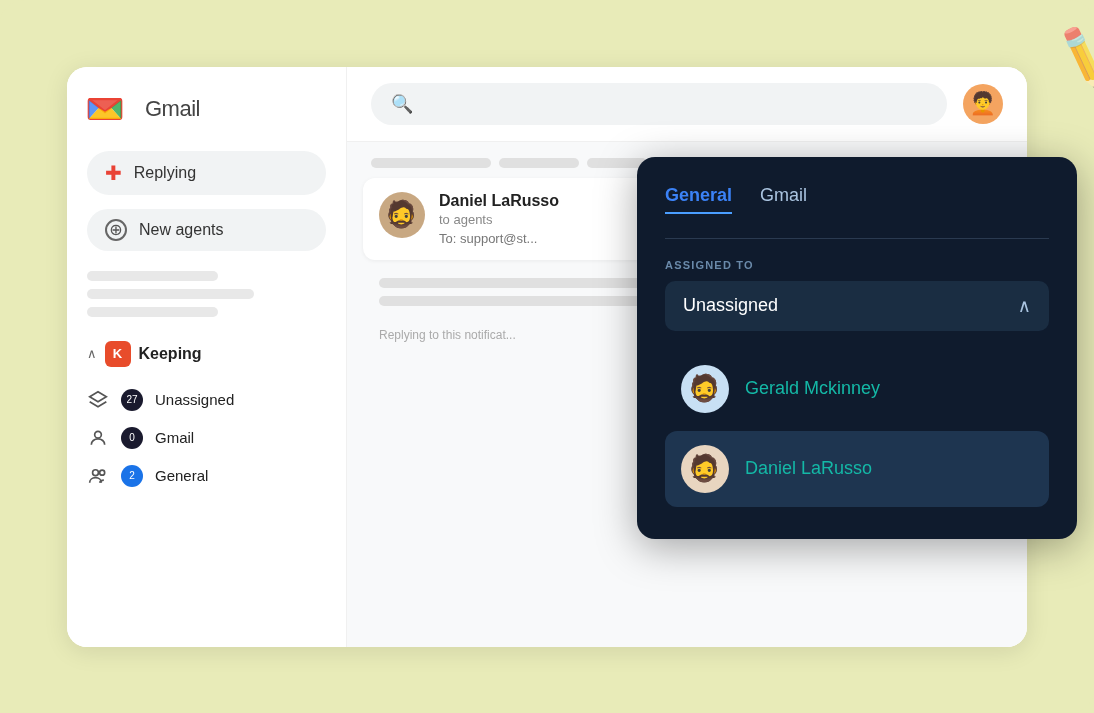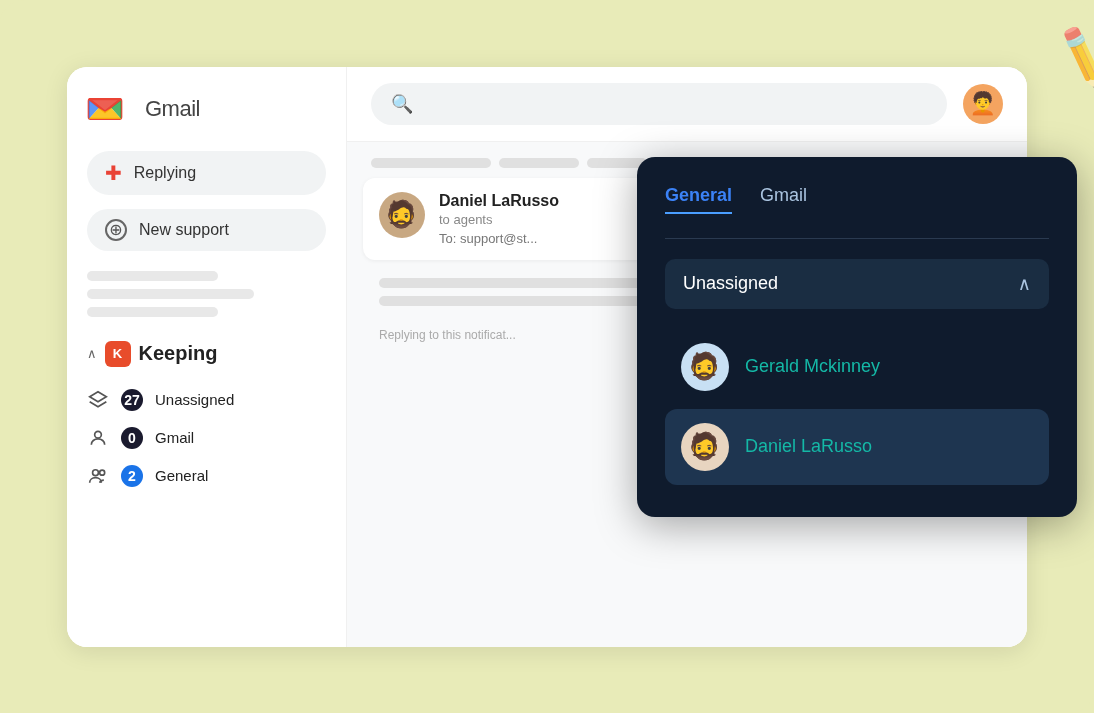--- a/index.html
+++ b/index.html
@@ -138,21 +138,21 @@
       background: #e84c2b;
       border-radius: 6px;
       display: flex;
       align-items: center;
       justify-content: center;
       color: white;
       font-weight: 700;
       font-size: 13px;
     }
     .keeping-label {
-      font-size: 20px;
+      font-size: 16px;
       font-weight: 700;
       color: #222;
     }
     .nav-item {
       display: flex;
       align-items: center;
       gap: 12px;
       padding: 8px 0;
       font-size: 15px;
       color: #333;
@@ -169,22 +169,22 @@
     }
     .nav-badge {
       background: #1a1a2e;
       color: #fff;
       border-radius: 50%;
       min-width: 22px;
       height: 22px;
       display: flex;
       align-items: center;
       justify-content: center;
-      font-size: 14px;
-      font-weight: 700;
+      font-size: 10px;
+      font-weight: 400;
     }
     .nav-badge.blue { background: #1a73e8; }
     .nav-label {
       font-size: 15px;
       color: #222;
     }
 
     
     .main-content {
       flex: 1;
@@ -449,21 +449,21 @@
         <span class="gmail-text">Gmail</span>
       </div>
 
       <button class="compose-btn">
         <span class="compose-icon">✚</span>
         <span>Replying</span>
       </button>
 
       <button class="new-ticket-btn">
         <span class="new-ticket-icon">⊕</span>
-        <span>New support</span>
+        <span>New agents</span>
       </button>
 
       <div class="placeholder-bars">
         <div class="placeholder-bar short"></div>
         <div class="placeholder-bar medium"></div>
         <div class="placeholder-bar short"></div>
       </div>
 
       <div class="keeping-section">
         <div class="keeping-header">
@@ -546,20 +546,21 @@
     </div>
 
     <div class="dark-panel">
 
       <div class="panel-tabs">
         <div class="panel-tab active">General</div>
         <div class="panel-tab">Gmail</div>
       </div>
       <hr class="panel-divider">
 
+      <div class="assigned-label">ASSIGNED TO</div>
       <div class="assigned-dropdown">
         <span class="assigned-value">Unassigned</span>
         <span class="chevron-up">∧</span>
       </div>
 
       <div class="agent-option">
         <div class="agent-avatar">🧔</div>
         <span class="agent-name">Gerald Mckinney</span>
       </div>
       <div class="agent-option selected">

